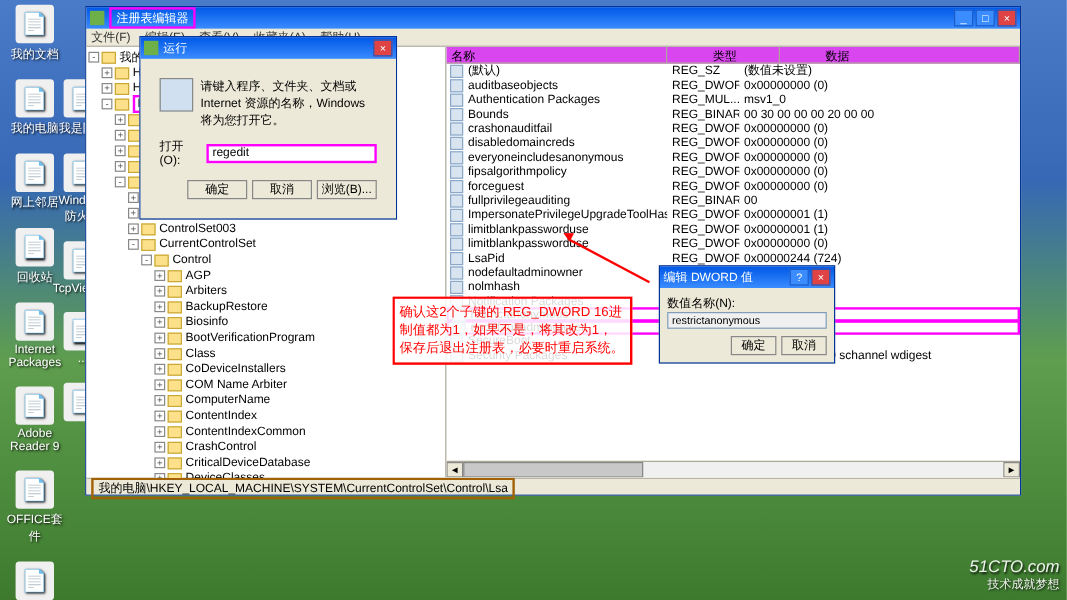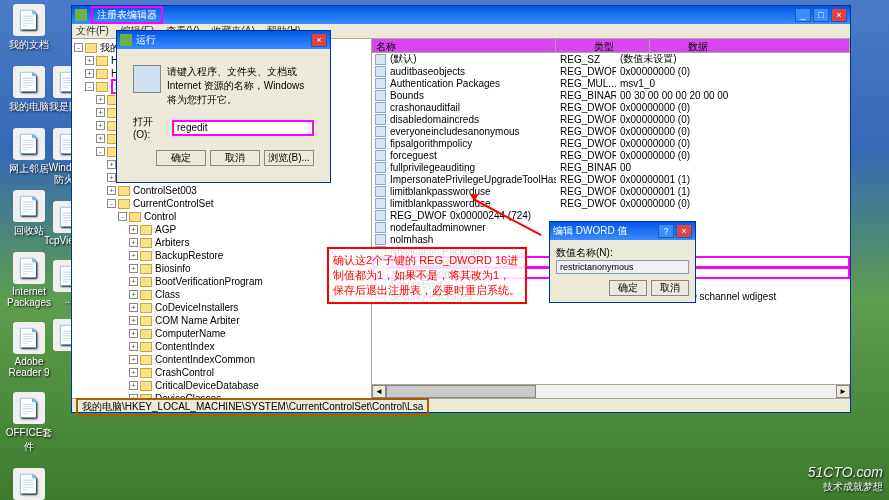--- a/index.html
+++ b/index.html
@@ -377,20 +377,21 @@
     <span class="cell col-data-w">0x00000001 (1)</span>
           </div>
           <div class="list-row">
             <span class="ico"></span>
     <span class="cell col-name-w" style="width:170px">limitblankpassworduse</span>
     <span class="cell col-type-w">REG_DWORD</span>
     <span class="cell col-data-w">0x00000000 (0)</span>
           </div>
           <div class="list-row">
             <span class="ico"></span>
+    <span class="cell col-name-w" style="width:170px">LsaPid</span>
     <span class="cell col-type-w">REG_DWORD</span>
     <span class="cell col-data-w">0x00000244 (724)</span>
           </div>
           <div class="list-row">
             <span class="ico"></span>
     <span class="cell col-name-w" style="width:170px">nodefaultadminowner</span>
     <span class="cell col-type-w">REG_DWORD</span>
     <span class="cell col-data-w">0x00000001 (1)</span>
           </div>
           <div class="list-row">

